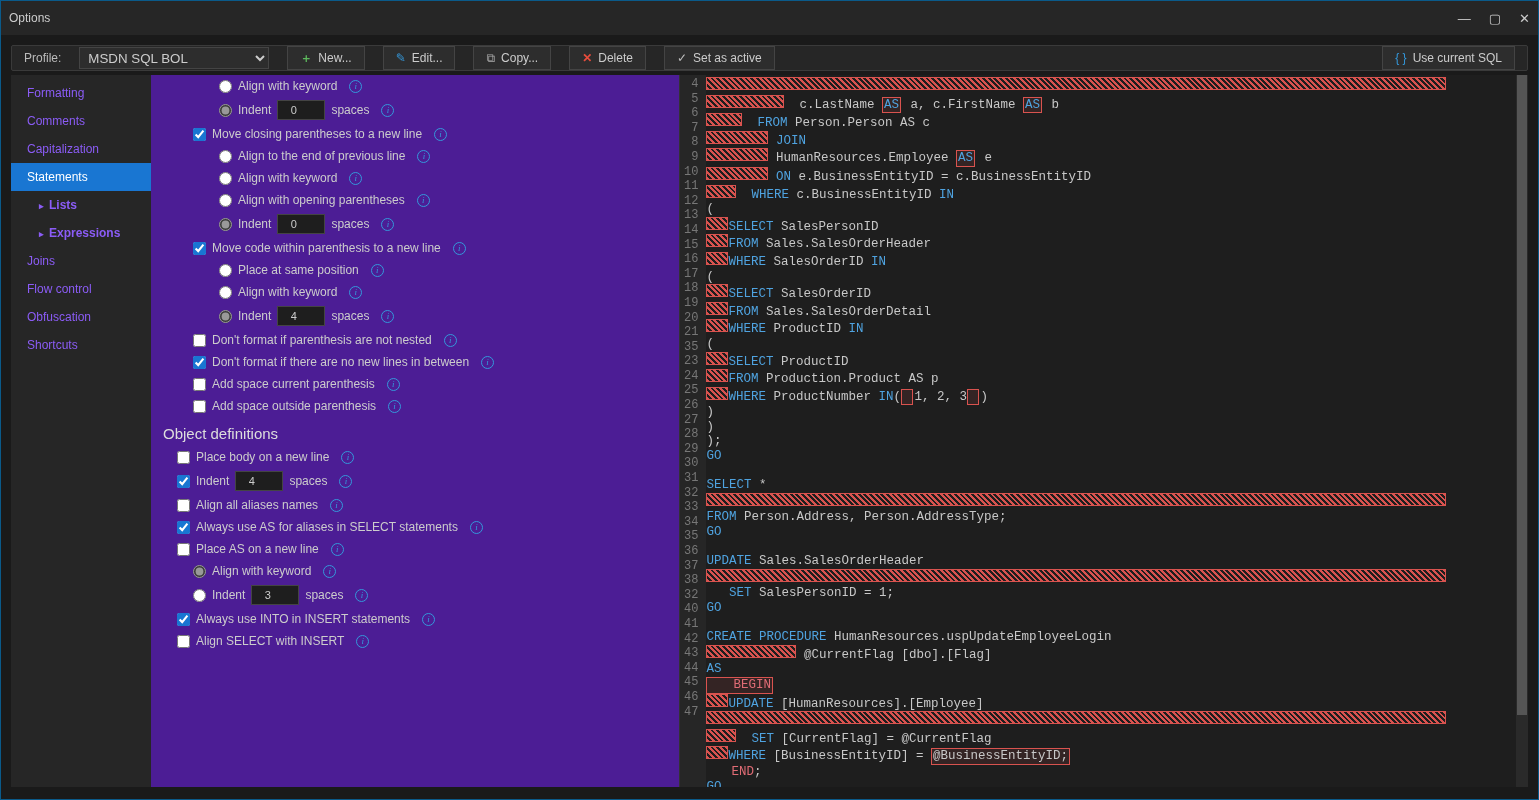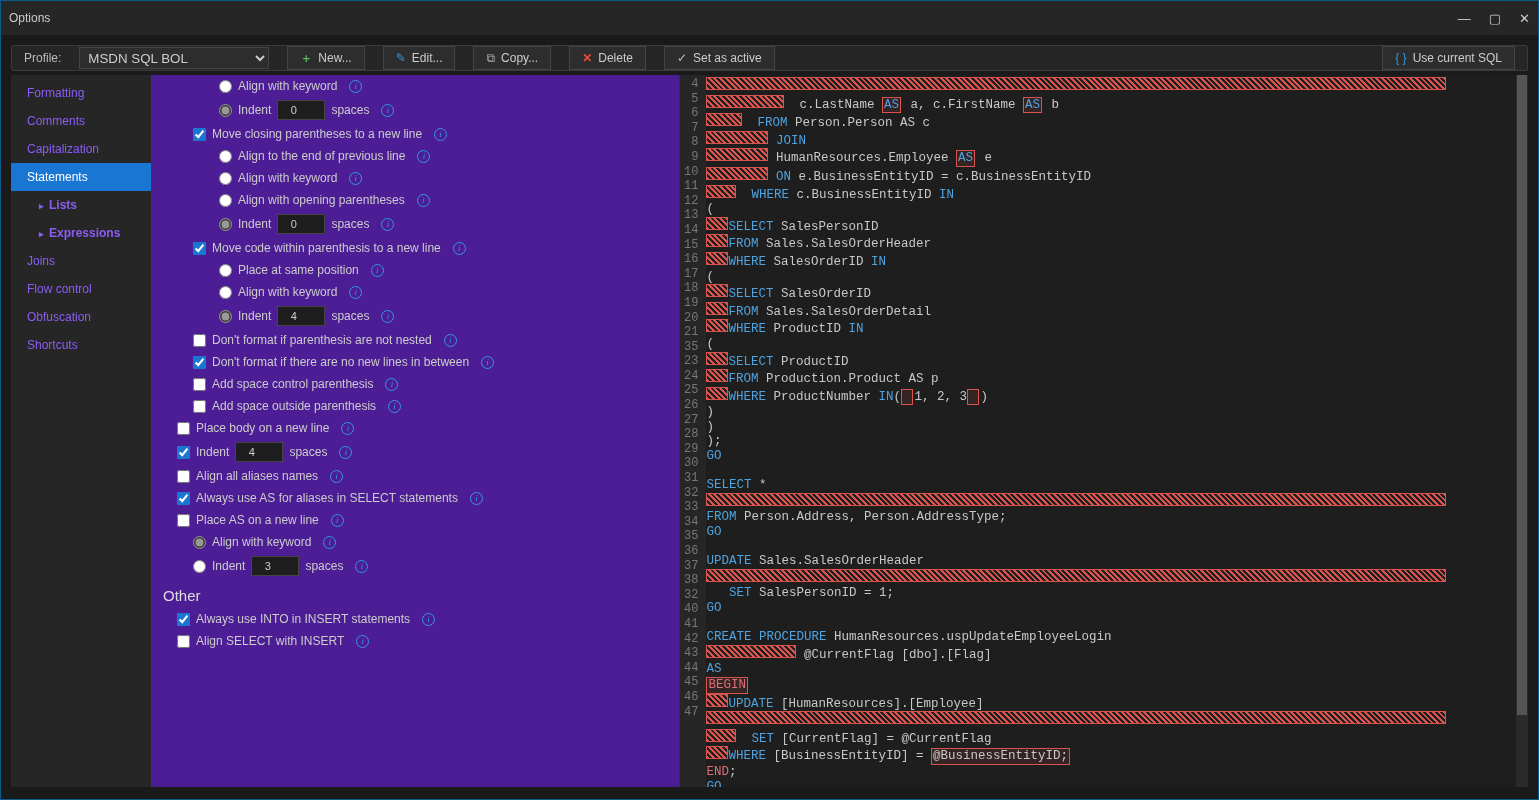--- a/index.html
+++ b/index.html
@@ -167,21 +167,21 @@
   font-size: 12px;
 }
 .code-lines {
   padding: 2px 0;
   line-height: 14.6px;
   white-space: pre;
   color: #c8c8c8;
   flex:1;
 }
 .kw { color: #4fa3e0; }
-.red { color: #e06c75; }
+.red { color: #e06c75; padding-left: 25px; }
 .err-box {
   display: inline-block;
   border: 1px solid #d9534f;
   background: rgba(217,83,79,0.12);
   padding: 0 1px;
   margin-right: 2px;
 }
 .err-diag {
   display: inline-block;
   height: 13px;
@@ -344,29 +344,30 @@
         <span>Don't format if parenthesis are not nested</span>
         <span class="info-icon">i</span>
       </div>
     <div class="opt-row indent1">
         <input type="checkbox" checked="" style="">
         <span>Don't format if there are no new lines in between</span>
         <span class="info-icon">i</span>
       </div>
     <div class="opt-row indent1">
         <input type="checkbox" style="">
-        <span>Add space control parenthesis</span>
+        <span>Add space current parenthesis</span>
         <span class="info-icon">i</span>
       </div>
     <div class="opt-row indent1">
         <input type="checkbox" style="">
         <span>Add space outside parenthesis</span>
         <span class="info-icon">i</span>
       </div>
 
+    <div class="section-title">Object definitions</div>
     <div class="opt-row indent0">
         <input type="checkbox" style="">
         <span>Place body on a new line</span>
         <span class="info-icon">i</span>
       </div>
     <div class="opt-row indent0">
         <input type="checkbox" checked="" style="">
         <span>Indent</span>
         <input type="number" value="4" style="">
         <span>spaces</span>
@@ -394,21 +395,20 @@
         <span class="info-icon">i</span>
       </div>
     <div class="opt-row indent1">
         <input type="radio" name="rg4" style="">
         <span>Indent</span>
         <input type="number" value="3" style="">
         <span>spaces</span>
         <span class="info-icon">i</span>
       </div>
 
-    <div class="section-title">Other</div>
     <div class="opt-row indent0">
         <input type="checkbox" checked="" style="">
         <span>Always use INTO in INSERT statements</span>
         <span class="info-icon">i</span>
       </div>
     <div class="opt-row indent0">
         <input type="checkbox" style="">
         <span>Align SELECT with INSERT</span>
         <span class="info-icon">i</span>
       </div>

